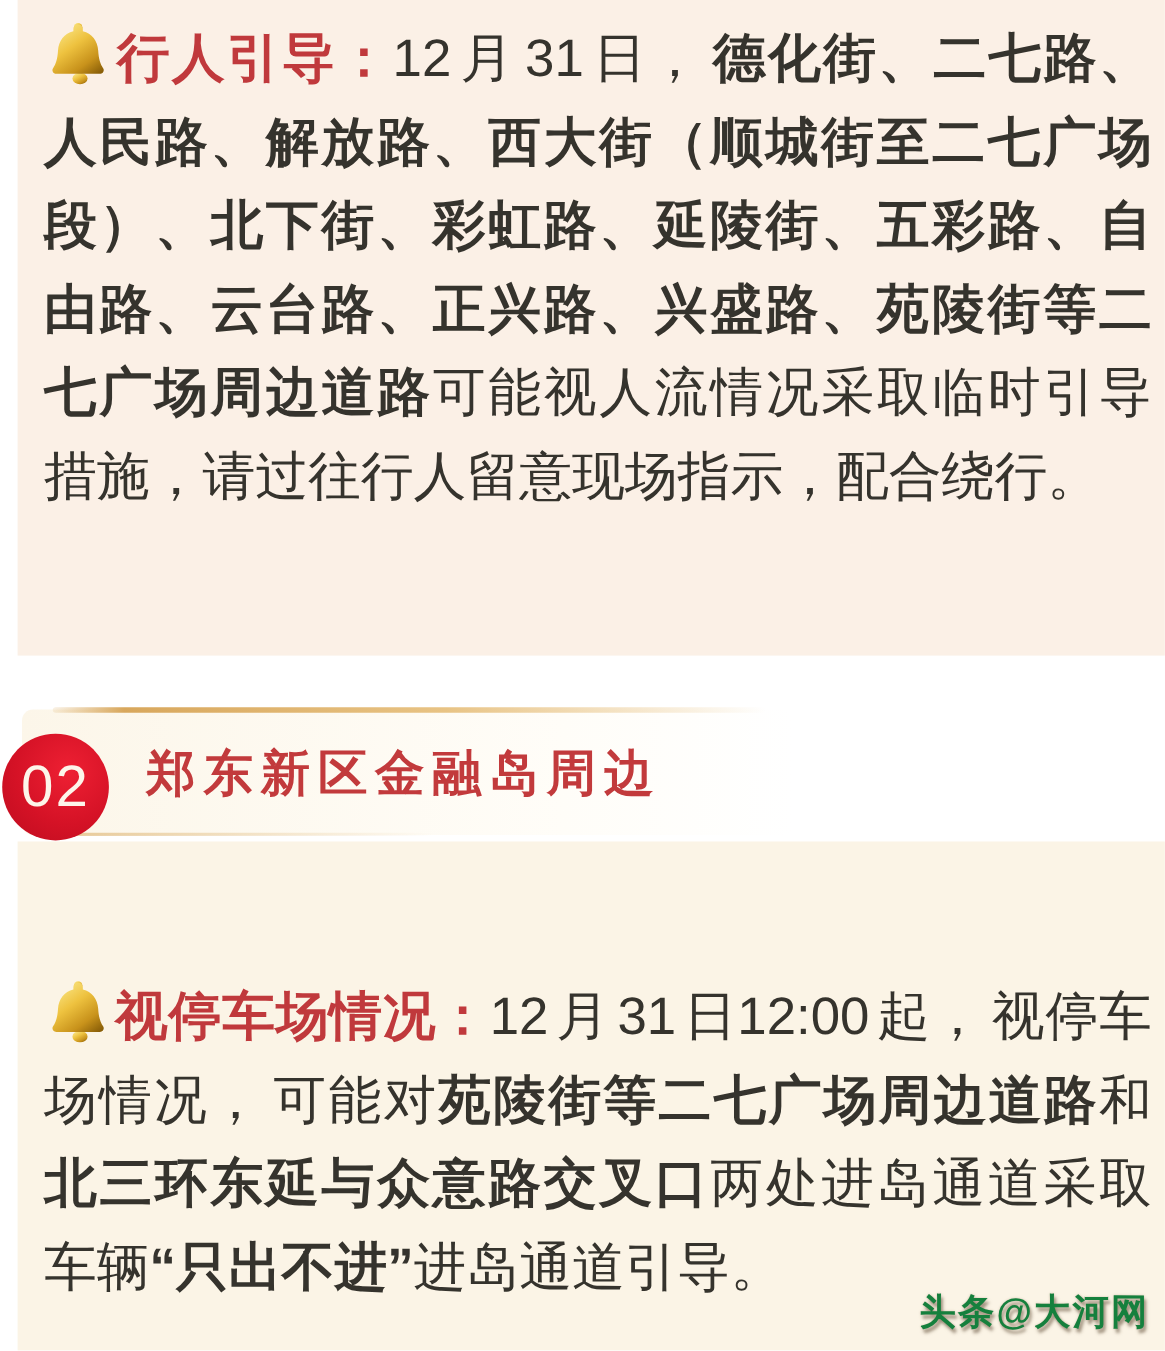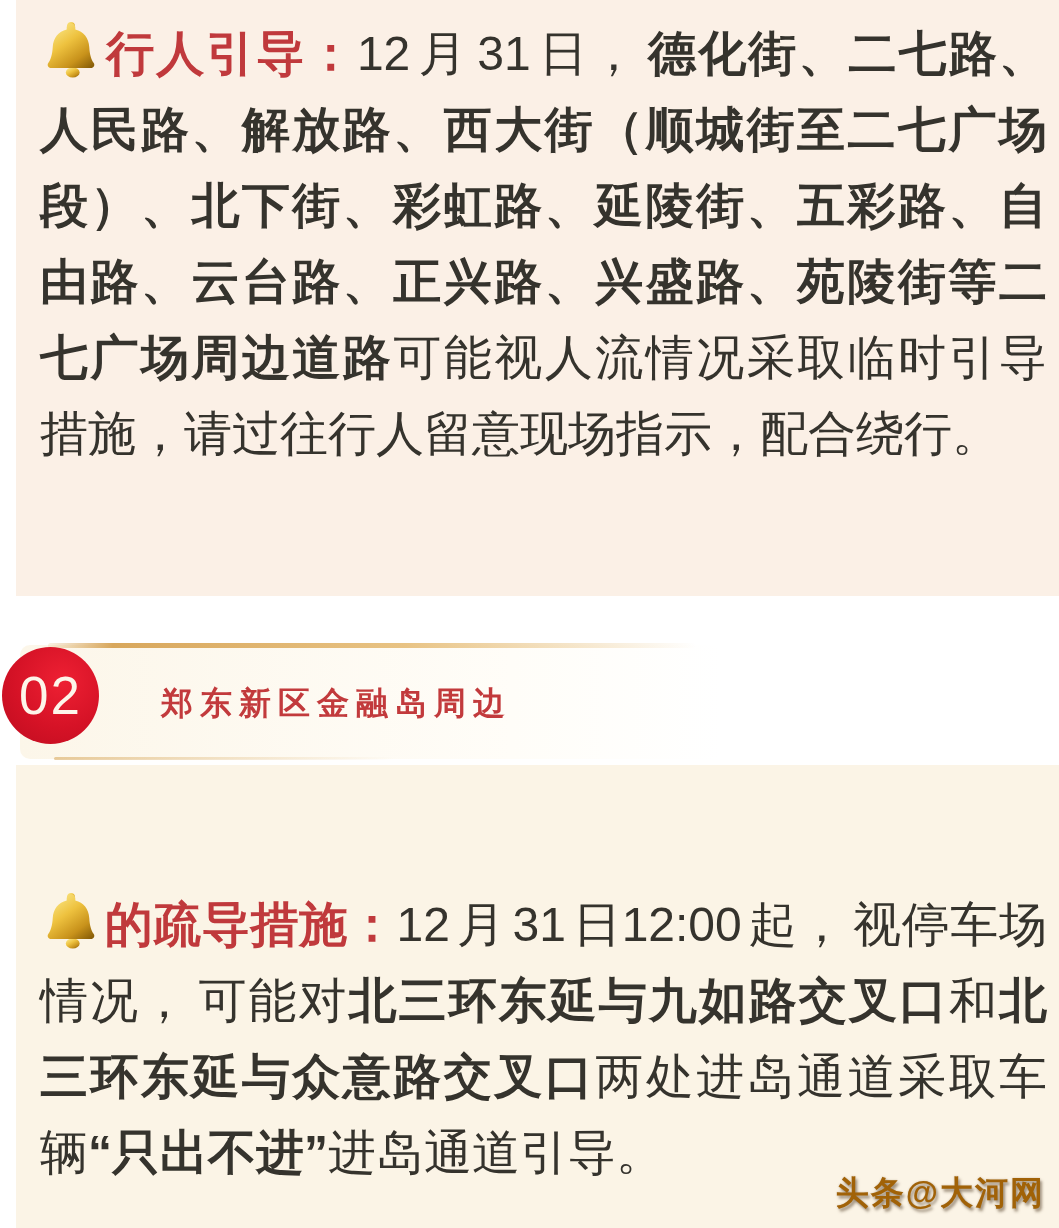--- a/index.html
+++ b/index.html
@@ -41,35 +41,35 @@
   }
   .divider-bar::before{
     content:"";position:absolute;left:28px;top:-2px;width:648px;height:5px;border-radius:3px;
     background:linear-gradient(90deg,rgba(216,166,87,0.15) 0%,#d8a75c 10%,#e8c384 55%,rgba(232,195,132,0) 100%);
   }
   .divider-bar::after{
     content:"";position:absolute;left:34px;bottom:-1px;width:340px;height:3px;border-radius:2px;
     background:linear-gradient(90deg,rgba(214,164,84,0.55),rgba(232,195,132,0));
   }
   .badge{
-    position:absolute;left:2px;top:4px;width:97px;height:97px;border-radius:50%;
+    position:absolute;left:2px;top:24px;width:97px;height:97px;border-radius:50%;
     background:radial-gradient(circle at 62% 35%,#ee2033 0%,#d51226 55%,#bd0c1f 100%);
     color:#fdf5ea;
     font-size:53px;letter-spacing:2px;
     display:flex;align-items:center;justify-content:center;
   }
   .divider-title{
     position:absolute;left:133px;top:22px;
-    font-size:32px;line-height:76px;letter-spacing:7px;
-    font-weight:700;color:#c23a3c;white-space:nowrap;margin-left:28px;
+    font-size:45px;line-height:76px;letter-spacing:7px;
+    font-weight:700;color:#c23a3c;white-space:nowrap;
   }
   .watermark{
     position:absolute;right:14px;bottom:12px;
     font-size:33px;font-weight:700;letter-spacing:2px;
-    color:#a16207;
+    color:#15803d;
     text-shadow:2px 3px 3px rgba(110,92,70,0.65),0 0 2px rgba(150,125,95,0.45);
   }
 </style>
 </head>
 <body>
 
 <div class="page">
 
   <section class="block block1">
     <p class="para">
@@ -104,19 +104,19 @@
           <linearGradient id="goldB" x1="0.15" y1="0" x2="0.9" y2="1">
             <stop offset="0" stop-color="#fbe98c"></stop>
             <stop offset="0.4" stop-color="#eec23f"></stop>
             <stop offset="0.75" stop-color="#c8921b"></stop>
             <stop offset="1" stop-color="#8a5f08"></stop>
           </linearGradient>
         </defs>
         <ellipse cx="38" cy="62" rx="8" ry="6" fill="url(#goldB)"></ellipse>
         <circle cx="36" cy="8" r="4.5" fill="url(#goldB)"></circle>
         <path d="M36 5c3 0 5 2.2 5 5v2.2c9.5 2.2 15.6 10 16.2 20.3.5 8.8 2.3 14.6 5.2 18.6 1.7 2.3.1 5.9-3.4 5.9H13c-3.5 0-5.1-3.6-3.4-5.9 2.9-4 4.7-9.8 5.2-18.6C15.4 22.2 21.5 14.4 31 12.2V10c0-2.8 2.2-5 5-5z" fill="url(#goldB)"></path>
-      </svg></span><span class="red bold">的疏导措施：</span><span>12 月 31 日12:00 起， 视停车场情况， 可能对</span><span class="bold">北三环东延与九如路交叉口</span><span>和</span><span class="bold">北三环东延与众意路交叉口</span><span>两处进岛通道采取车辆</span><span class="bold">“只出不进”</span><span>进岛通道引导。</span>
+      </svg></span><span class="red bold">视停车场情况：</span><span>12 月 31 日12:00 起， 视停车场情况， 可能对</span><span class="bold">苑陵街等二七广场周边道路</span><span>和</span><span class="bold">北三环东延与众意路交叉口</span><span>两处进岛通道采取车辆</span><span class="bold">“只出不进”</span><span>进岛通道引导。</span>
     </p>
   </section>
 
   <div class="watermark">头条@大河网</div>
 
 </div>
 
 </body></html>

